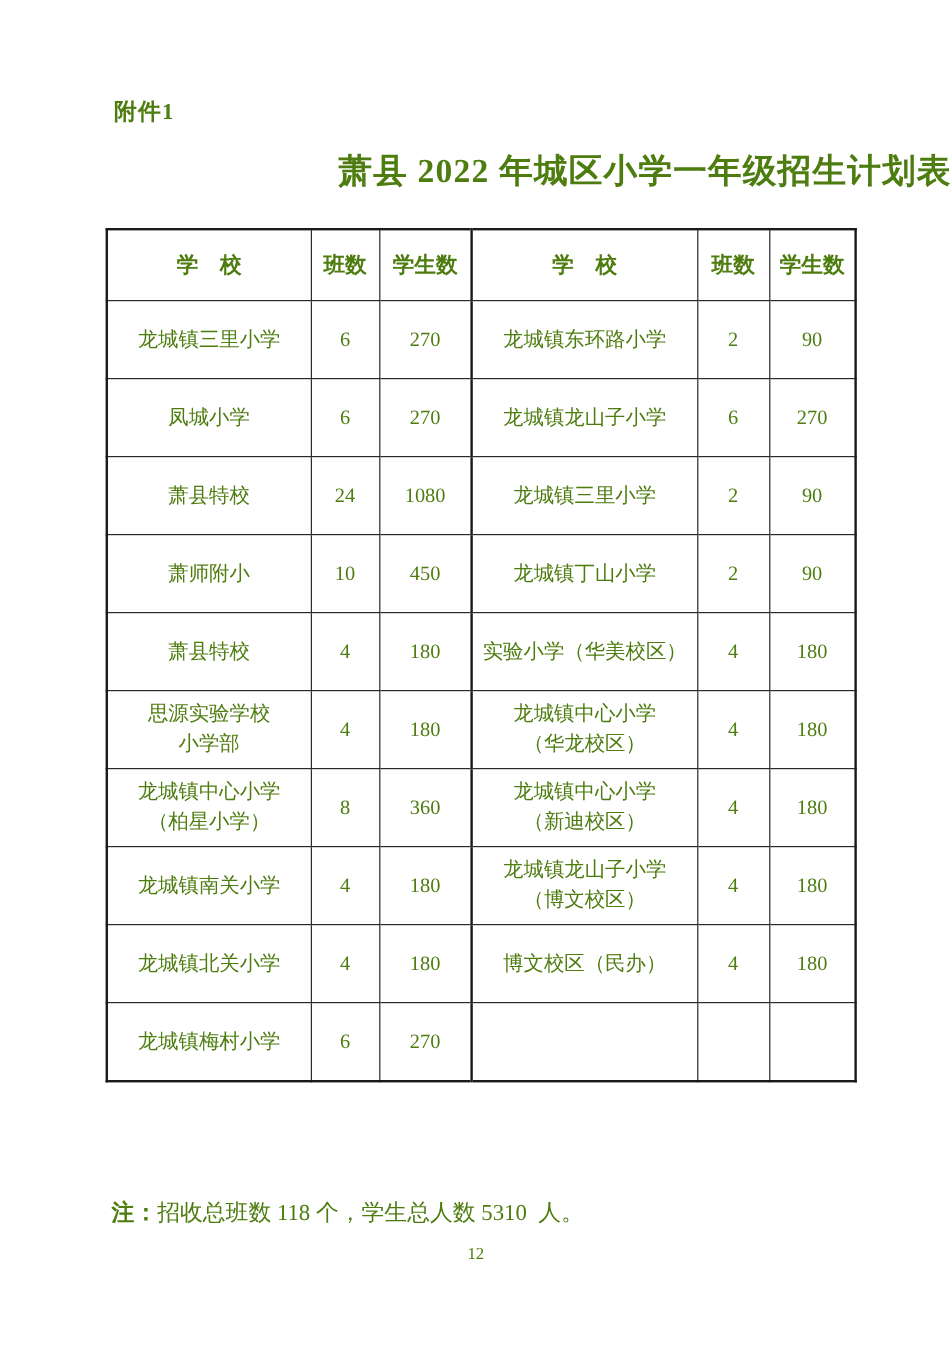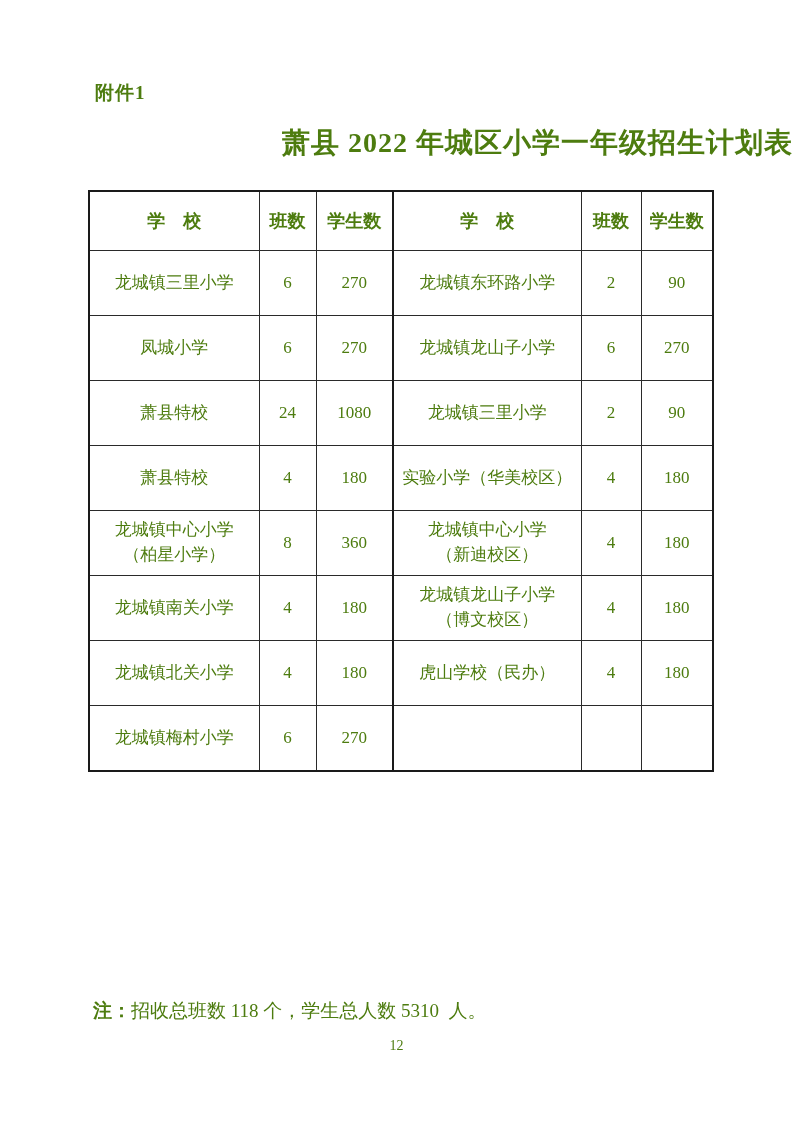--- a/index.html
+++ b/index.html
@@ -98,24 +98,42 @@
         </tr>
         <tr>
           <td>萧县特校</td>
           <td>24</td>
           <td>1080</td>
           <td>龙城镇三里小学</td>
           <td>2</td>
           <td>90</td>
         </tr>
         <tr>
+          <td>萧师附小</td>
+          <td>10</td>
+          <td>450</td>
+          <td>龙城镇丁山小学</td>
+          <td>2</td>
+          <td>90</td>
+        </tr>
+        <tr>
           <td>萧县特校</td>
           <td>4</td>
           <td>180</td>
           <td>实验小学（华美校区）</td>
+          <td>4</td>
+          <td>180</td>
+        </tr>
+        <tr>
+          <td>思源实验学校
+小学部</td>
+          <td>4</td>
+          <td>180</td>
+          <td>龙城镇中心小学
+（华龙校区）</td>
           <td>4</td>
           <td>180</td>
         </tr>
         <tr>
           <td>龙城镇中心小学
 （柏星小学）</td>
           <td>8</td>
           <td>360</td>
           <td>龙城镇中心小学
 （新迪校区）</td>
@@ -128,21 +146,21 @@
           <td>180</td>
           <td>龙城镇龙山子小学
 （博文校区）</td>
           <td>4</td>
           <td>180</td>
         </tr>
         <tr>
           <td>龙城镇北关小学</td>
           <td>4</td>
           <td>180</td>
-          <td>虎山学校（民办）</td>
+          <td>博文校区（民办）</td>
           <td>4</td>
           <td>180</td>
         </tr>
         <tr>
           <td>龙城镇梅村小学</td>
           <td>6</td>
           <td>270</td>
           <td></td>
           <td></td>
           <td></td>

